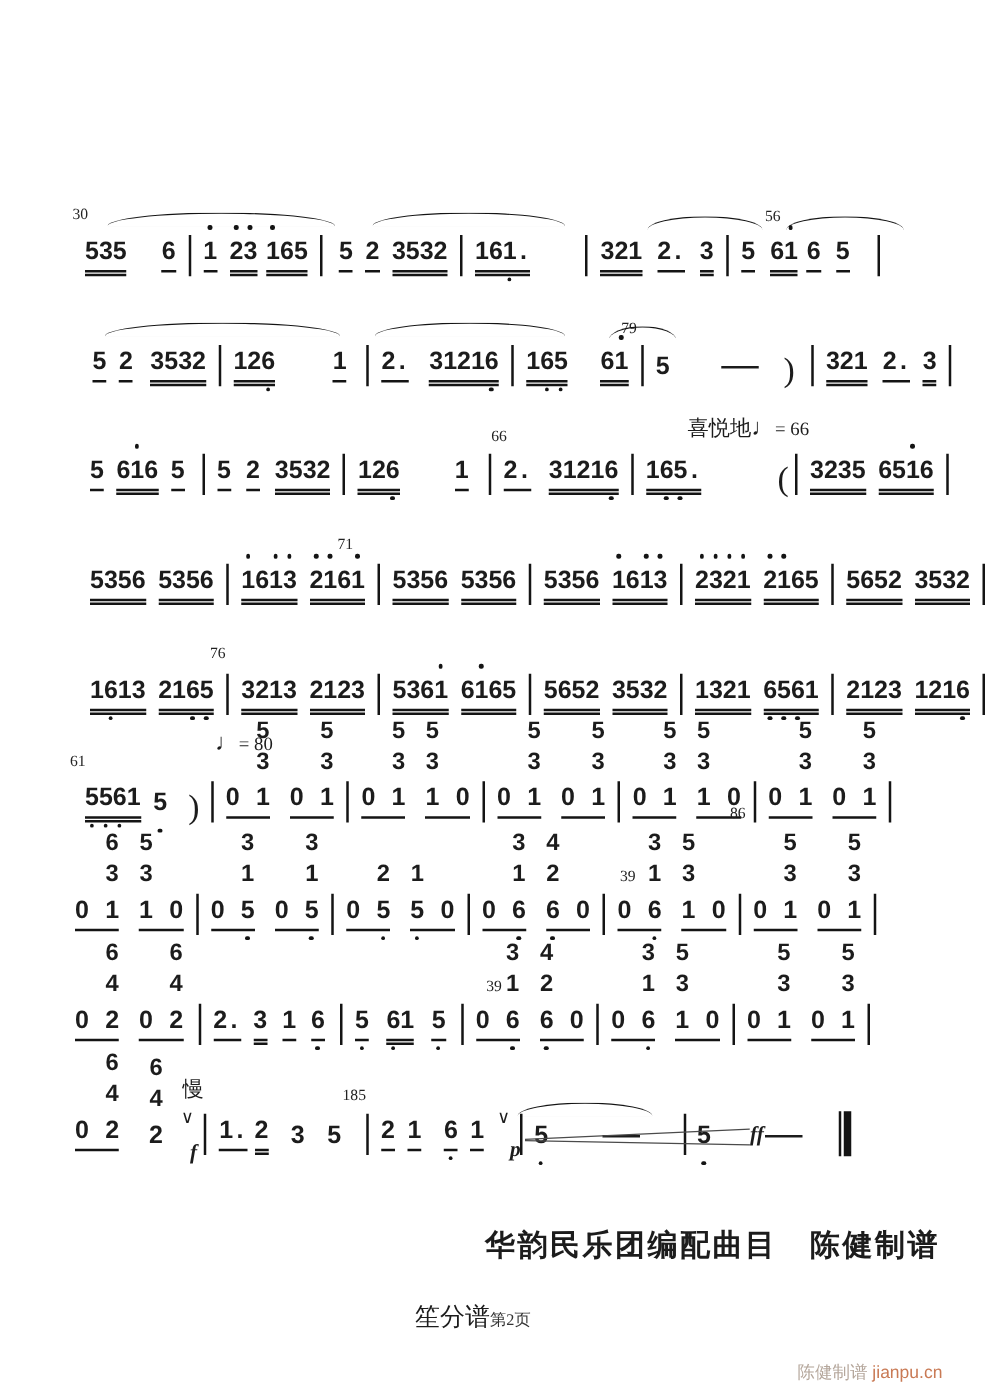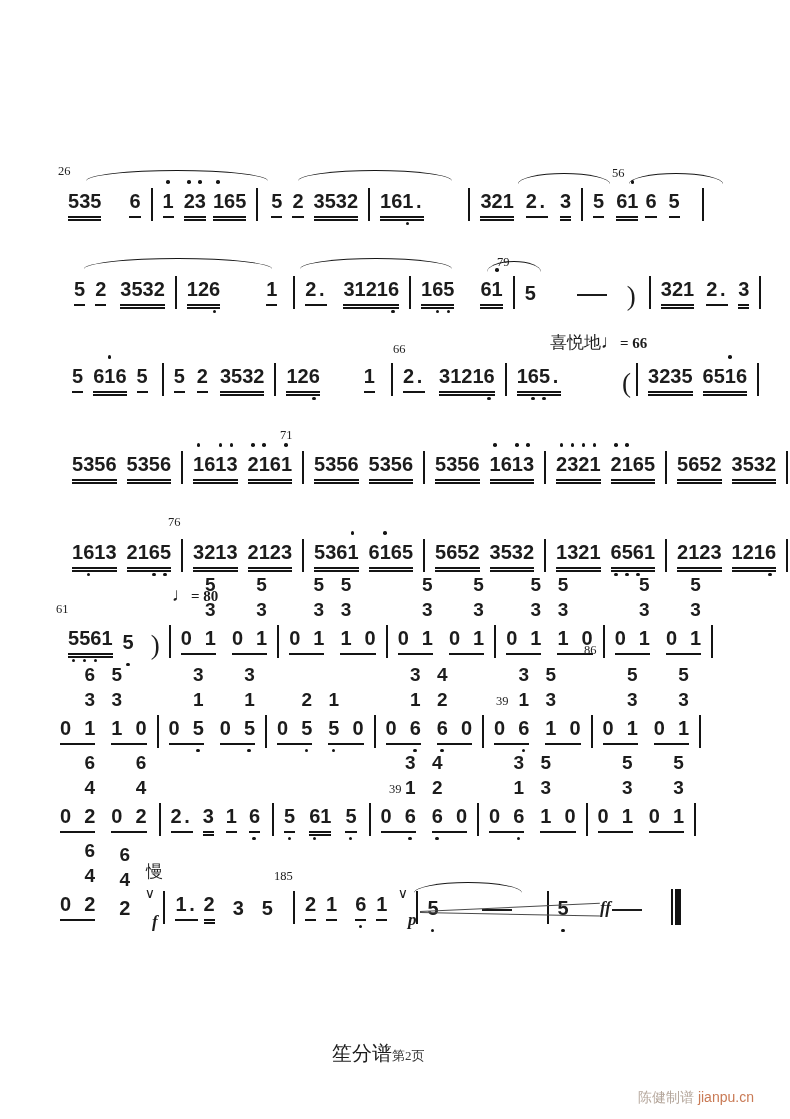--- a/index.html
+++ b/index.html
@@ -23,21 +23,21 @@
         border-left:2px solid #141414;border-right:6px solid #141414;}
   .paren{font-family:"Liberation Serif",serif;font-weight:400;font-size:27px;line-height:26px;transform:translateY(3px);}
   .dash{font-weight:700;transform:scaleX(1.5);}
   .breath{font-weight:400;font-size:14px;transform:translateY(-15px);}
   .mnum{position:absolute;font-family:"Liberation Serif",serif;font-size:12.5px;color:#222;}
   .slur{position:absolute;height:10px;border-top:1.8px solid #141414;
         border-radius:50% 50% 0 0 / 100% 100% 0 0;}
   .tempo{position:absolute;font-size:16px;white-space:nowrap;}
   .tempo .cn{font-size:17px;}
   .tempo .glyph{font-size:19px;font-weight:700;}
-  .tempo .eq{font-family:"Liberation Serif",serif;font-size:15px;font-weight:bold;}
+  .tempo .eq{font-family:"Liberation Serif",serif;font-size:15px;}
   .dyn{position:absolute;font-family:"Liberation Serif",serif;font-style:italic;font-weight:700;font-size:17px;}
   .slowlbl{position:absolute;font-size:17px;}
   .cresc{position:absolute;height:16px;}
   .cresc i{position:absolute;left:0;width:100%;height:1.3px;background:#4a4a4a;transform-origin:left center;display:block;}
   .cresc .c1{top:11px;transform:rotate(-2.6deg);}
   .cresc .c2{top:12px;transform:rotate(1.1deg);}
   .credits{position:absolute;left:388px;top:980px;font-family:"Liberation Serif",serif;
            font-weight:700;font-size:24px;letter-spacing:2px;color:#1c1c1c;white-space:nowrap;}
   .pagelabel{position:absolute;left:332px;top:1040px;font-family:"Liberation Serif",serif;font-size:20px;color:#1c1c1c;}
   .pagelabel .small{font-size:13px;color:#333;}
@@ -794,25 +794,25 @@
         </span>
         <span class="tok bar" style="margin-left: 40px;"></span>
         <span class="tok note" style="margin-left: 6px;">
           <span class="c">5<i class="dbl"></i></span>
         </span>
         <span class="tok note dash" style="margin-left: 48px;">
           <span class="c">—</span>
         </span>
         <span class="tok dbar"></span>
       </div>
-      <div class="mnum" style="left: 58px; top: 164px;">26</div>
+      <div class="mnum" style="left: 58px; top: 164px;">30</div>
       <div class="mnum" style="left: 612px; top: 166px;">56</div>
       <div class="mnum" style="left: 497px; top: 255px;">79</div>
       <div class="mnum" style="left: 393px; top: 342px;">66</div>
-      <div class="mnum" style="left: 280px; top: 428px;">71</div>
+      <div class="mnum" style="left: 270px; top: 428px;">71</div>
       <div class="mnum" style="left: 168px; top: 515px;">76</div>
       <div class="mnum" style="left: 56px; top: 602px;">61</div>
       <div class="mnum" style="left: 584px; top: 603px; margin-top: 40px;">86</div>
       <div class="mnum" style="left: 496px; top: 694px;">39</div>
       <div class="mnum" style="left: 389px; top: 782px;">39</div>
       <div class="mnum" style="left: 274px; top: 869px;">185</div>
       <div class="slur" style="left: 86px; top: 170px; width: 182px;"></div>
       <div class="slur" style="left: 298px; top: 170px; width: 154px;"></div>
       <div class="slur" style="left: 518px; top: 173px; width: 92px;"></div>
       <div class="slur" style="left: 629px; top: 173px; width: 94px;"></div>
@@ -824,19 +824,20 @@
       <div class="tempo" style="left: 148px; top: 584px; margin-left: 24px;"><span class="cn"></span><span class="glyph">♩</span><span class="eq">= 80</span></div>
       <div class="slowlbl" style="left: 146px; top: 860px;">慢</div>
       <div class="dyn" style="left: 152px; top: 912px;">f</div>
       <div class="dyn" style="left: 408px; top: 910px;">p</div>
       <div class="dyn" style="left: 600px; top: 898px;">ff</div>
       <div class="cresc" style="left: 420px; top: 900px; width: 180px;">
         <i class="c1"></i>
         <i class="c2"></i>
       </div>
     </div>
+  <div class="credits">华韵民乐团编配曲目　陈健制谱</div>
   <div class="pagelabel">
     <span>笙分谱</span><span class="small">第2页</span>
   </div>
   <div class="watermark">
     <span class="wm-cn">陈健制谱 </span><span class="wm-url">jianpu.cn</span>
   </div>
 </div>
 
 </body></html>

